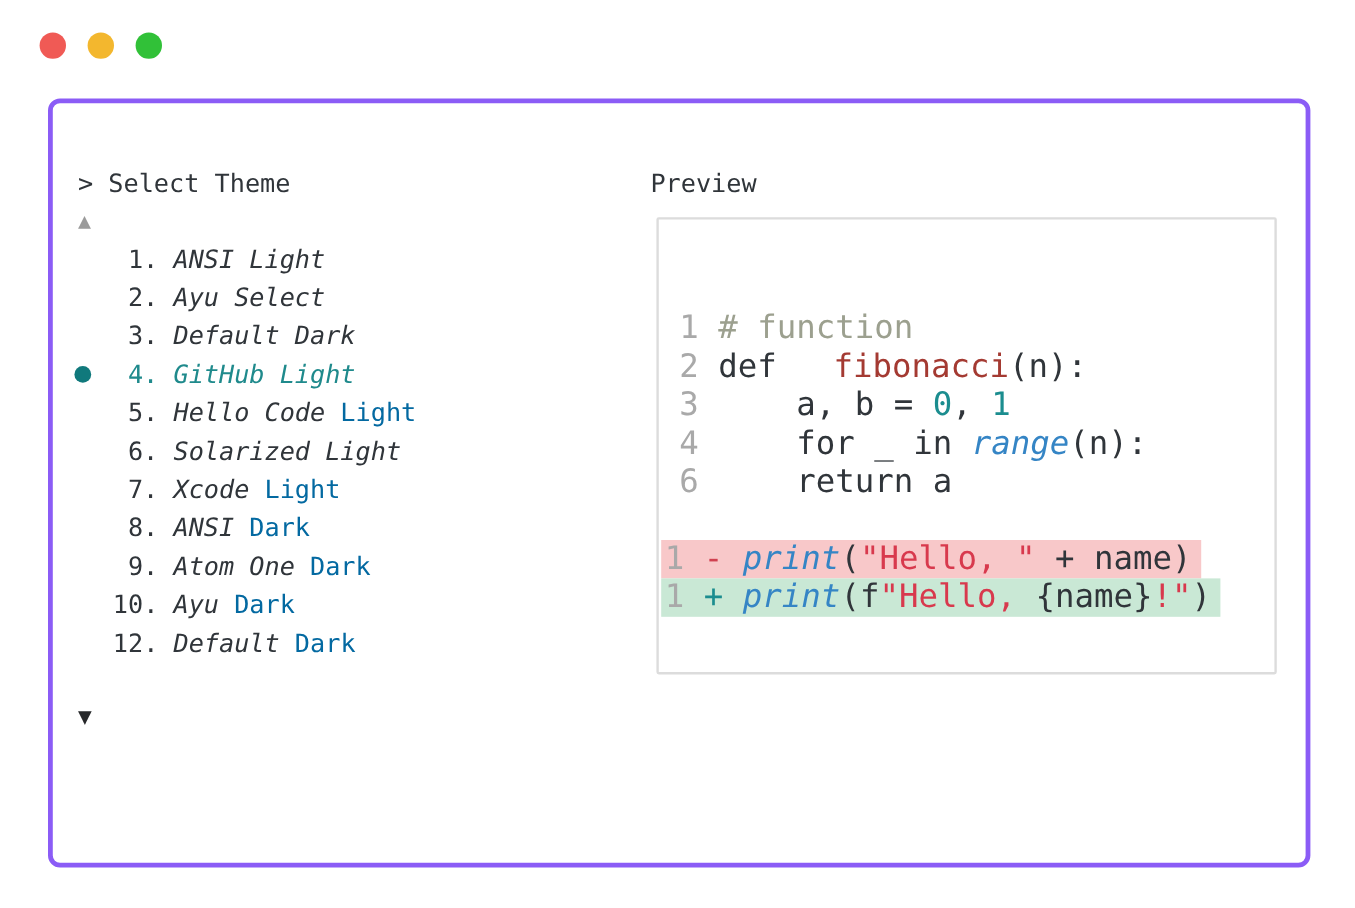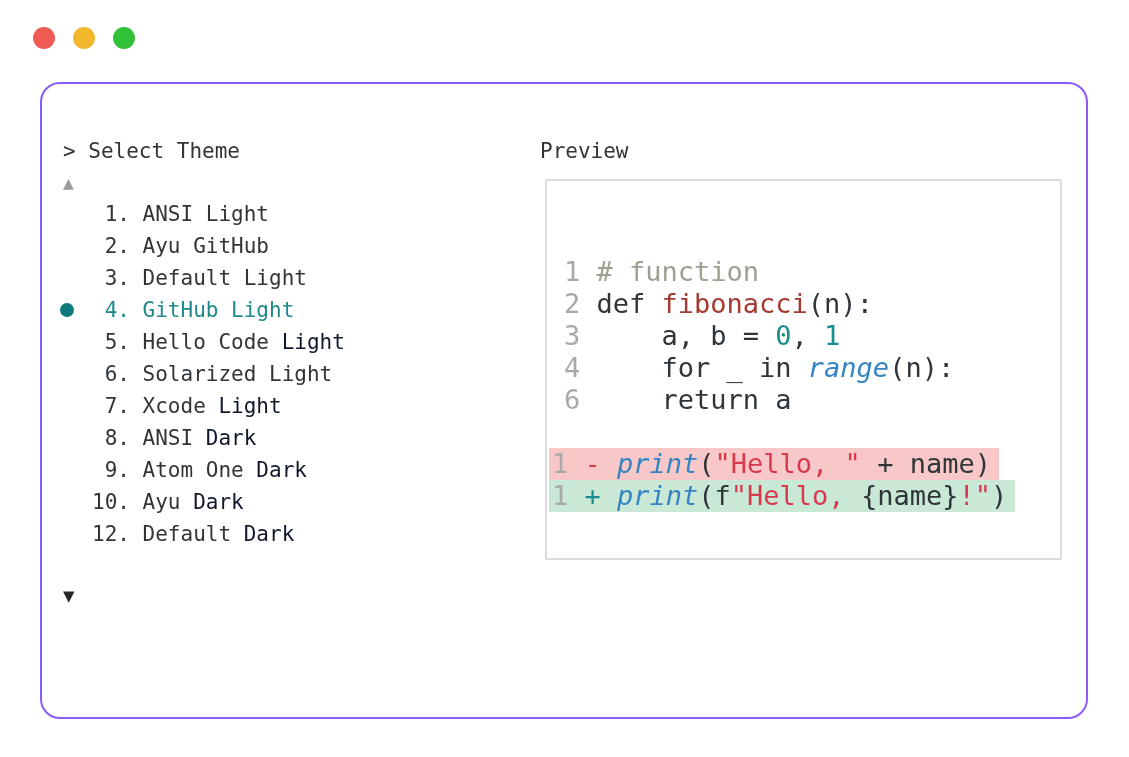--- a/index.html
+++ b/index.html
@@ -9,53 +9,53 @@
 
   
   .traffic{position:absolute;left:33px;top:27px;display:flex;gap:18px;}
   .dot{width:22px;height:22px;border-radius:50%;display:inline-block;}
   .dot.red{background:#f05a55;}
   .dot.yellow{background:#f3b72e;}
   .dot.green{background:#31c138;}
 
   
   .panel{position:absolute;left:40px;top:82px;width:1044px;height:633px;
-         border:2px solid #8b5cf6;border-radius:20px;background:#ffffff;}
+         border:4px solid #8b5cf6;border-radius:10px;background:#ffffff;}
 
   .hdr{position:absolute;left:21px;top:51px;font-size:21px;line-height:32px;color:#30353a;white-space:pre;}
   .preview-label{position:absolute;left:498px;top:51px;font-size:21px;line-height:32px;color:#30353a;}
 
   .scroll-up{position:absolute;left:21px;top:85px;font-size:18px;line-height:28px;color:#9b9b9b;cursor:default;}
   .scroll-down{position:absolute;left:21px;top:495px;font-size:19px;line-height:32px;color:#26282a;cursor:default;}
 
   
   .list{position:absolute;left:17px;top:114px;font-size:21px;line-height:32px;}
   .row{position:relative;height:32px;white-space:pre;cursor:default;}
   .bullet{position:absolute;left:1px;top:9px;width:14px;height:14px;border-radius:50%;background:#10797c;}
   .num{display:inline-block;width:3ch;text-align:right;margin-left:33px;}
-  .nm{margin-left:1ch;}
+  .nm{margin-left:1ch;font-style:italic;}
   .row .num,.row .nm{color:#30353a;}
   .row.sel .num,.row.sel .nm{color:#1f8a8c;}
-  .dim{color:#0f172a;}
+  .dim{color:#0369a1;}
 
   .hint{position:absolute;left:21px;top:560px;font-size:21px;line-height:32px;color:#a9a9a9;white-space:pre;}
 
   
   .preview-box{position:absolute;left:503px;top:95px;width:513px;height:377px;
                border:2px solid #dcdcdc;border-radius:2px;background:#ffffff;overflow:hidden;}
   .code{padding:75px 0 0 17px;font-size:27px;line-height:32px;}
   .code-line{height:32px;white-space:pre;}
   .diffbg{display:inline-block;margin-left:-15px;padding:0 8px 0 3px;}
   .del-bg{background:#f8c8c9;}
   .add-bg{background:#c9e8d5;}
 
   .c-ln{color:#a9a9a9;}
   .c-tx{color:#30353a;}
   .c-cm{color:#9ca08f;}
-  .c-fn{color:#a43a32;}
+  .c-fn{color:#a43a32;margin-left:31px;}
   .c-num{color:#1b8d8f;}
   .c-blue{color:#3585c5;font-style:italic;}
   .c-str{color:#d8394d;}
   .c-del{color:#d04150;}
   .c-add{color:#1b8d8f;}
 </style>
 </head>
 <body>
 
 <div class="stage">
@@ -67,22 +67,22 @@
   </div>
 
   <div class="panel">
 
     <div class="hdr">&gt; Select Theme</div>
 
     <div class="scroll-up">▲</div>
 
     <div class="list" id="theme-list">
         <div class="row"><span class="num">1.</span><span class="nm">ANSI Light</span></div>
-        <div class="row"><span class="num">2.</span><span class="nm">Ayu GitHub</span></div>
-        <div class="row"><span class="num">3.</span><span class="nm">Default Light</span></div>
+        <div class="row"><span class="num">2.</span><span class="nm">Ayu Select</span></div>
+        <div class="row"><span class="num">3.</span><span class="nm">Default Dark</span></div>
         <div class="row sel"><span class="bullet"></span><span class="num">4.</span><span class="nm">GitHub Light</span></div>
         <div class="row"><span class="num">5.</span><span class="nm">Hello Code </span><span class="dim">Light</span></div>
         <div class="row"><span class="num">6.</span><span class="nm">Solarized Light</span></div>
         <div class="row"><span class="num">7.</span><span class="nm">Xcode </span><span class="dim">Light</span></div>
         <div class="row"><span class="num">8.</span><span class="nm">ANSI </span><span class="dim">Dark</span></div>
         <div class="row"><span class="num">9.</span><span class="nm">Atom One </span><span class="dim">Dark</span></div>
         <div class="row"><span class="num">10.</span><span class="nm">Ayu </span><span class="dim">Dark</span></div>
         <div class="row"><span class="num">12.</span><span class="nm">Default </span><span class="dim">Dark</span></div>
       </div>
 

